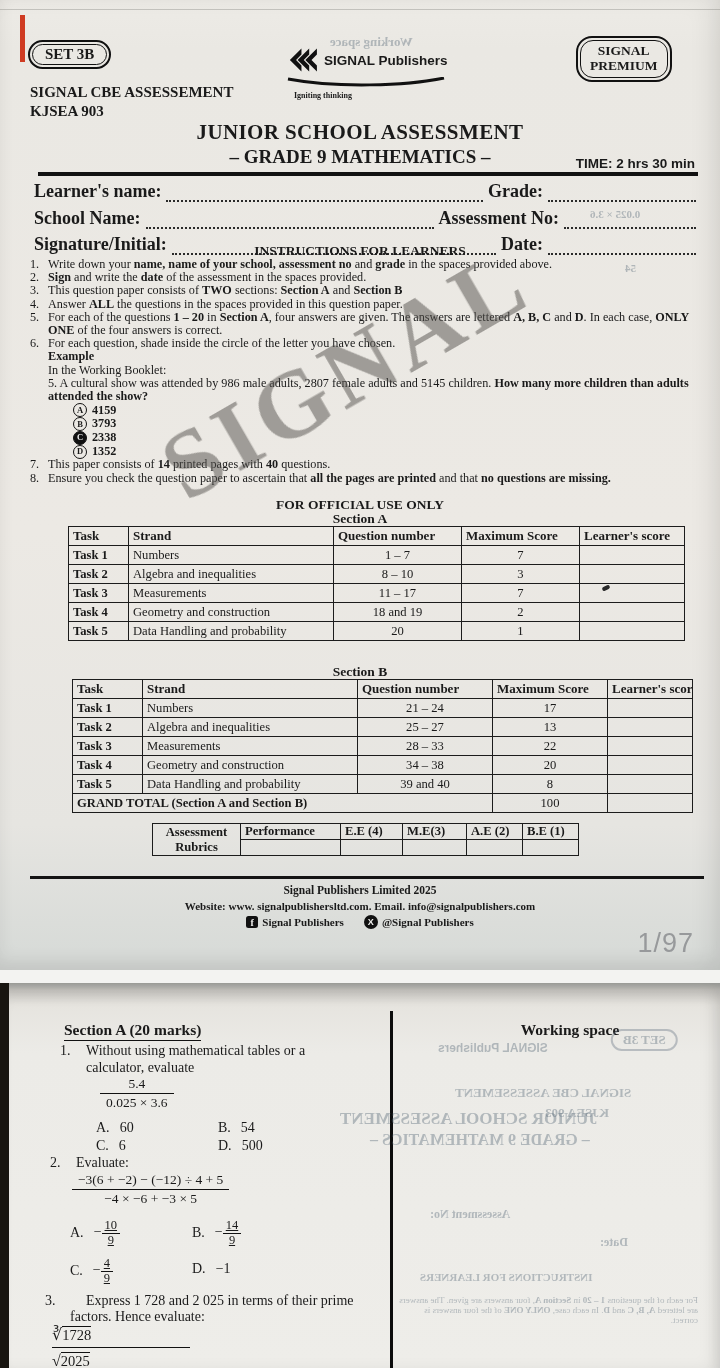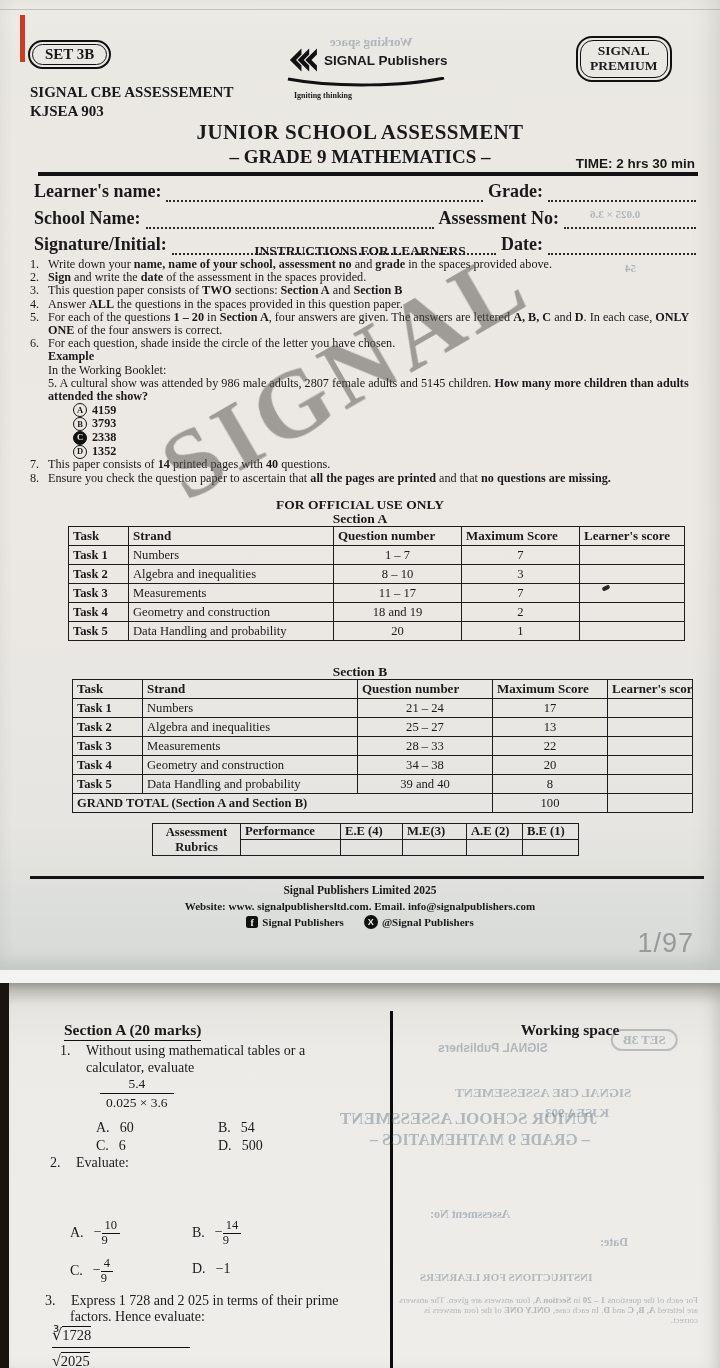--- a/index.html
+++ b/index.html
@@ -70,21 +70,21 @@
   .p2-edge{position:absolute;left:0;top:0;width:9px;height:100%;background:#181510;}
   .p2-head{position:absolute;left:64px;top:38px;font-weight:bold;font-size:15.5px;border-bottom:1.7px solid #111;padding-bottom:1px;}
   .p2-ws{position:absolute;left:470px;top:38px;width:200px;text-align:center;font-weight:bold;font-size:15.5px;}
   .p2-divider{position:absolute;left:390px;top:28px;bottom:0;width:2.6px;background:#0c0c0c;}
   .qnum{position:absolute;font-size:14px;}
   .qtext{position:absolute;font-size:14px;white-space:nowrap;}
   .vfrac{position:absolute;text-align:center;font-size:13.5px;}
   .vfrac .fn{display:block;padding:0 6px 1px;}
   .vfrac .fd{display:block;border-top:1.7px solid #111;padding:1px 6px 0;}
   .optline{position:absolute;font-size:14px;display:flex;gap:10px;align-items:center;}
-  .sfrac{display:inline-block;vertical-align:middle;font-size:12.5px;line-height:1.1;}
+  .sfrac{display:inline-block;vertical-align:middle;text-align:center;font-size:12.5px;line-height:1.1;text-decoration:underline;}
   .sfrac .fn{display:block;border-bottom:1.5px solid #111;padding:0 3px;}
   .sfrac .fd{display:block;}
   .q3frac{position:absolute;font-size:14.5px;}
   .q3frac .numr,.q3frac .denr{display:block;}
   .q3frac .bar{display:block;width:138px;border-top:1.8px solid #111;margin:3px 0 4px;}
   .rad{font-size:16px;}
   .radicand{border-top:1.5px solid #111;}
   
   .ghost{position:absolute;transform:scaleX(-1);color:rgba(88,104,120,.40);font-weight:bold;filter:blur(.4px);pointer-events:none;white-space:nowrap;}
   .ghost-badge{border:2px solid rgba(88,104,120,.35);border-radius:14px;padding:1px 10px;}
@@ -404,39 +404,43 @@
       <span>C.</span>
         <span>6</span>
     </div>
     <div class="optline" style="left:218px;top:155px">
       <span>D.</span>
         <span>500</span>
     </div>
 
     <div class="qnum" style="left:50px;top:172px">2.</div>
     <div class="qtext" style="left:76px;top:172px">Evaluate:</div>
+    <div class="vfrac" style="left:72px;top:189px">
+      <span class="fn">−3(6 + −2) − (−12) ÷ 4 + 5</span>
+      <span class="fd">−4 × −6 + −3 × 5</span>
+    </div>
     <div class="optline" style="left:70px;top:236px">
       <span>A.</span>
       <span><span>−</span><span class="sfrac"><span class="fn">10</span><span class="fd">9</span></span></span>
     </div>
     <div class="optline" style="left:192px;top:236px">
       <span>B.</span>
       <span><span>−</span><span class="sfrac"><span class="fn">14</span><span class="fd">9</span></span></span>
     </div>
     <div class="optline" style="left:70px;top:274px">
       <span>C.</span>
       <span><span>−</span><span class="sfrac"><span class="fn">4</span><span class="fd">9</span></span></span>
     </div>
     <div class="optline" style="left:192px;top:278px">
       <span>D.</span>
         <span>−1</span>
     </div>
 
     <div class="qnum" style="left:45px;top:310px">3.</div>
-    <div class="qtext" style="left:71px;top:310px">Express 1 728 and 2 025 in terms of their prime</div>
+    <div class="qtext" style="left:86px;top:310px">Express 1 728 and 2 025 in terms of their prime</div>
     <div class="qtext" style="left:70px;top:326px">factors. Hence evaluate:</div>
     <div class="q3frac" style="left:52px;top:342px">
       <span class="numr"><span class="rad">∛</span><span class="radicand">1728</span></span>
       <span class="bar"></span>
       <span class="denr"><span class="rad">√</span><span class="radicand">2025</span></span>
     </div>
 
     <div class="ghost ghost-badge" style="right:42px;top:46px;font-size:13px">SET 3B</div>
     <div class="ghost" style="left:438px;top:58px;font-size:12px;font-family:'Liberation Sans',sans-serif">SIGNAL Publishers</div>
     <div class="ghost" style="left:455px;top:102px;font-size:13px">SIGNAL CBE ASSESSEMENT</div>

